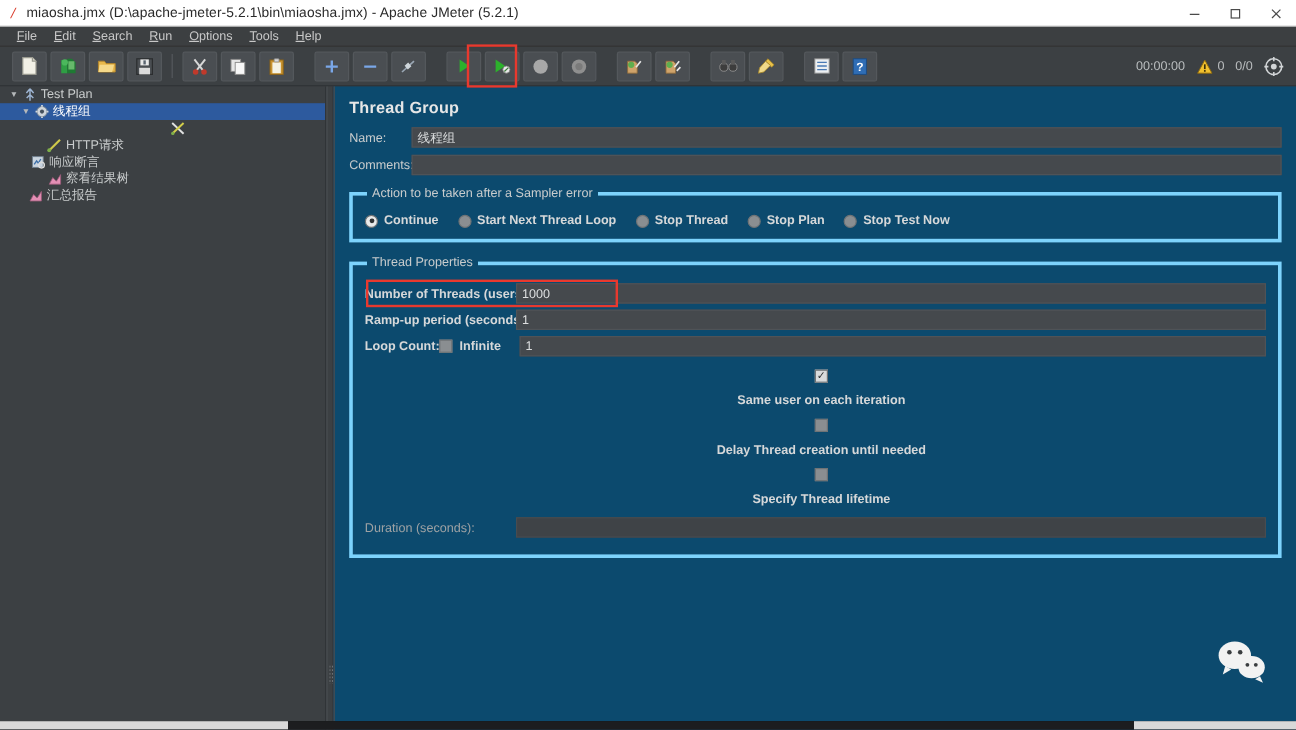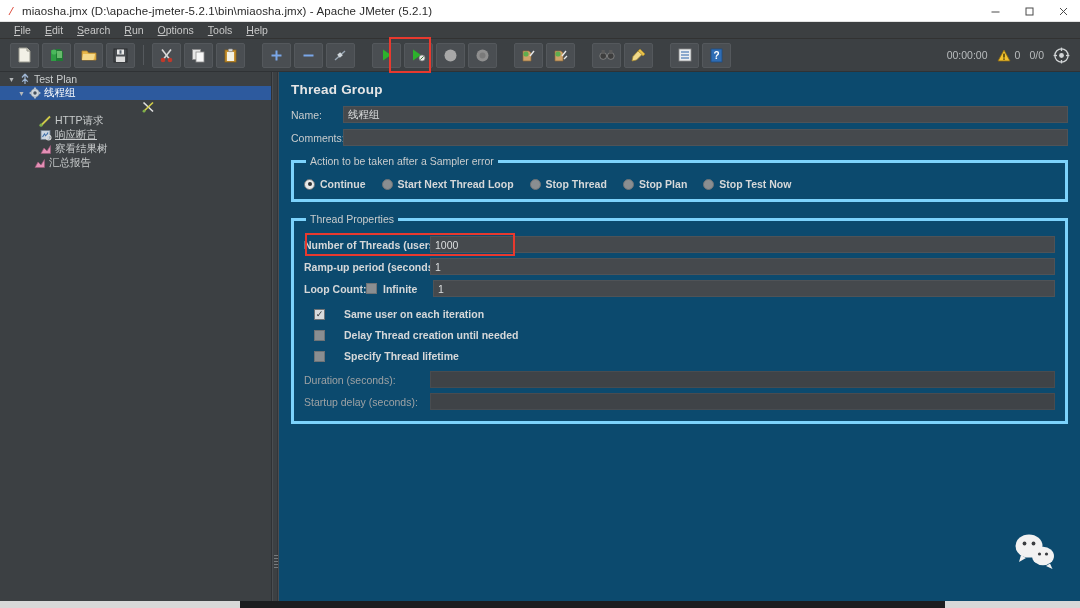--- a/index.html
+++ b/index.html
@@ -177,21 +177,21 @@
 
   .cbx {
     width: 11px; height: 11px; background: #8a8e91;
     border: 1px solid #6f7376; flex: none;
     display: flex; align-items: center; justify-content: center;
   }
   .cbx.checked { background: #d9dbdc; }
   .cbx.checked::after {
     content: '✓'; color: #2f3234; font-size: 9px; line-height: 1; font-weight: bold;
   }
-  .check-row { display: flex; align-items: center; gap: 19px; margin-bottom: 9px; padding-left: 10px; }
+  .check-row { display: flex; align-items: center; gap: 9px; margin-bottom: 9px; padding-left: 10px; flex-direction: column; }
   .check-label { font-size: 10.5px; color: #d6d8d9; font-weight: bold; }
 
   
   .threads-highlight {
     position: absolute;
     left: 1px; top: -3px; width: 210px; height: 23px;
     border: 2px solid #e8392e; pointer-events: none; z-index: 5;
   }
 
   .watermark {
@@ -452,41 +452,41 @@
       <div class="tree-node" style="padding-left:27px;">
         <span class="twisty"></span>
         <span class="node-icon">
           <svg width="13" height="12" viewBox="0 0 13 12">
               <line x1="11" y1="1.5" x2="2" y2="10.5" stroke="#cfc94a" stroke-width="1.8"></line>
               <circle cx="2" cy="10.2" r="1.6" fill="#7fb04a"></circle>
             </svg>
         </span>
         <span class="node-label">HTTP请求</span>
       </div>
-      <div class="tree-node" style="padding-left:27px;text-decoration:underline;">
+      <div class="tree-node" style="padding-left:13px;">
         <span class="twisty"></span>
         <span class="node-icon">
           <svg width="12" height="12" viewBox="0 0 12 12">
               <rect x="1" y="1.5" width="9" height="9" fill="#c9d4df" stroke="#6f7e8c" stroke-width=".8"></rect>
               <path d="M2.5 8 L4.5 5 L6 7 L8 3.5" stroke="#3d6fa8" stroke-width="1.1" fill="none"></path>
               <circle cx="8.6" cy="8.6" r="2.4" fill="none" stroke="#dcdcdc" stroke-width="1.1"></circle>
             </svg>
         </span>
         <span class="node-label">响应断言</span>
       </div>
       <div class="tree-node" style="padding-left:27px;">
         <span class="twisty"></span>
         <span class="node-icon">
           <svg width="12" height="11" viewBox="0 0 12 11">
               <path d="M1 9.5 L4 4 L7 7 L10.5 1.5 L10.5 9.5 Z" fill="#e48fb5" stroke="#9a5a78" stroke-width=".7"></path>
             </svg>
         </span>
         <span class="node-label">察看结果树</span>
       </div>
-      <div class="tree-node" style="padding-left:21px;">
+      <div class="tree-node" style="padding-left:11px;">
         <span class="twisty"></span>
         <span class="node-icon">
           <svg width="12" height="11" viewBox="0 0 12 11">
               <path d="M1 9.5 L4 4 L7 7 L10.5 1.5 L10.5 9.5 Z" fill="#e48fb5" stroke="#9a5a78" stroke-width=".7"></path>
             </svg>
         </span>
         <span class="node-label">汇总报告</span>
       </div>
     </div>
 
@@ -564,24 +564,20 @@
         </div>
         <div class="check-row">
           <span class="cbx"></span>
           <span class="check-label">Specify Thread lifetime</span>
         </div>
 
         <div class="prop-row" style="margin-top:4px;">
           <div class="prop-label w140 dim">Duration (seconds):</div>
           <div class="text-field disabled"></div>
         </div>
-        <div class="prop-row" style="margin-bottom:2px;">
-          <div class="prop-label w140 dim">Startup delay (seconds):</div>
-          <div class="text-field disabled"></div>
-        </div>
       </fieldset>
 
       <div class="watermark">
         <svg width="46" height="38" viewBox="0 0 46 38">
           <ellipse cx="17" cy="14" rx="13.5" ry="11.5" fill="#f2f2f2"></ellipse>
           <path d="M9 23 L7 30 L14 26 Z" fill="#f2f2f2"></path>
           <circle cx="12.5" cy="11.5" r="1.9" fill="#3a3d40"></circle>
           <circle cx="21.5" cy="11.5" r="1.9" fill="#3a3d40"></circle>
           <ellipse cx="31" cy="24" rx="11" ry="9.3" fill="#f2f2f2"></ellipse>
           <path d="M38 31.5 L40.5 37 L34 34 Z" fill="#f2f2f2"></path>

